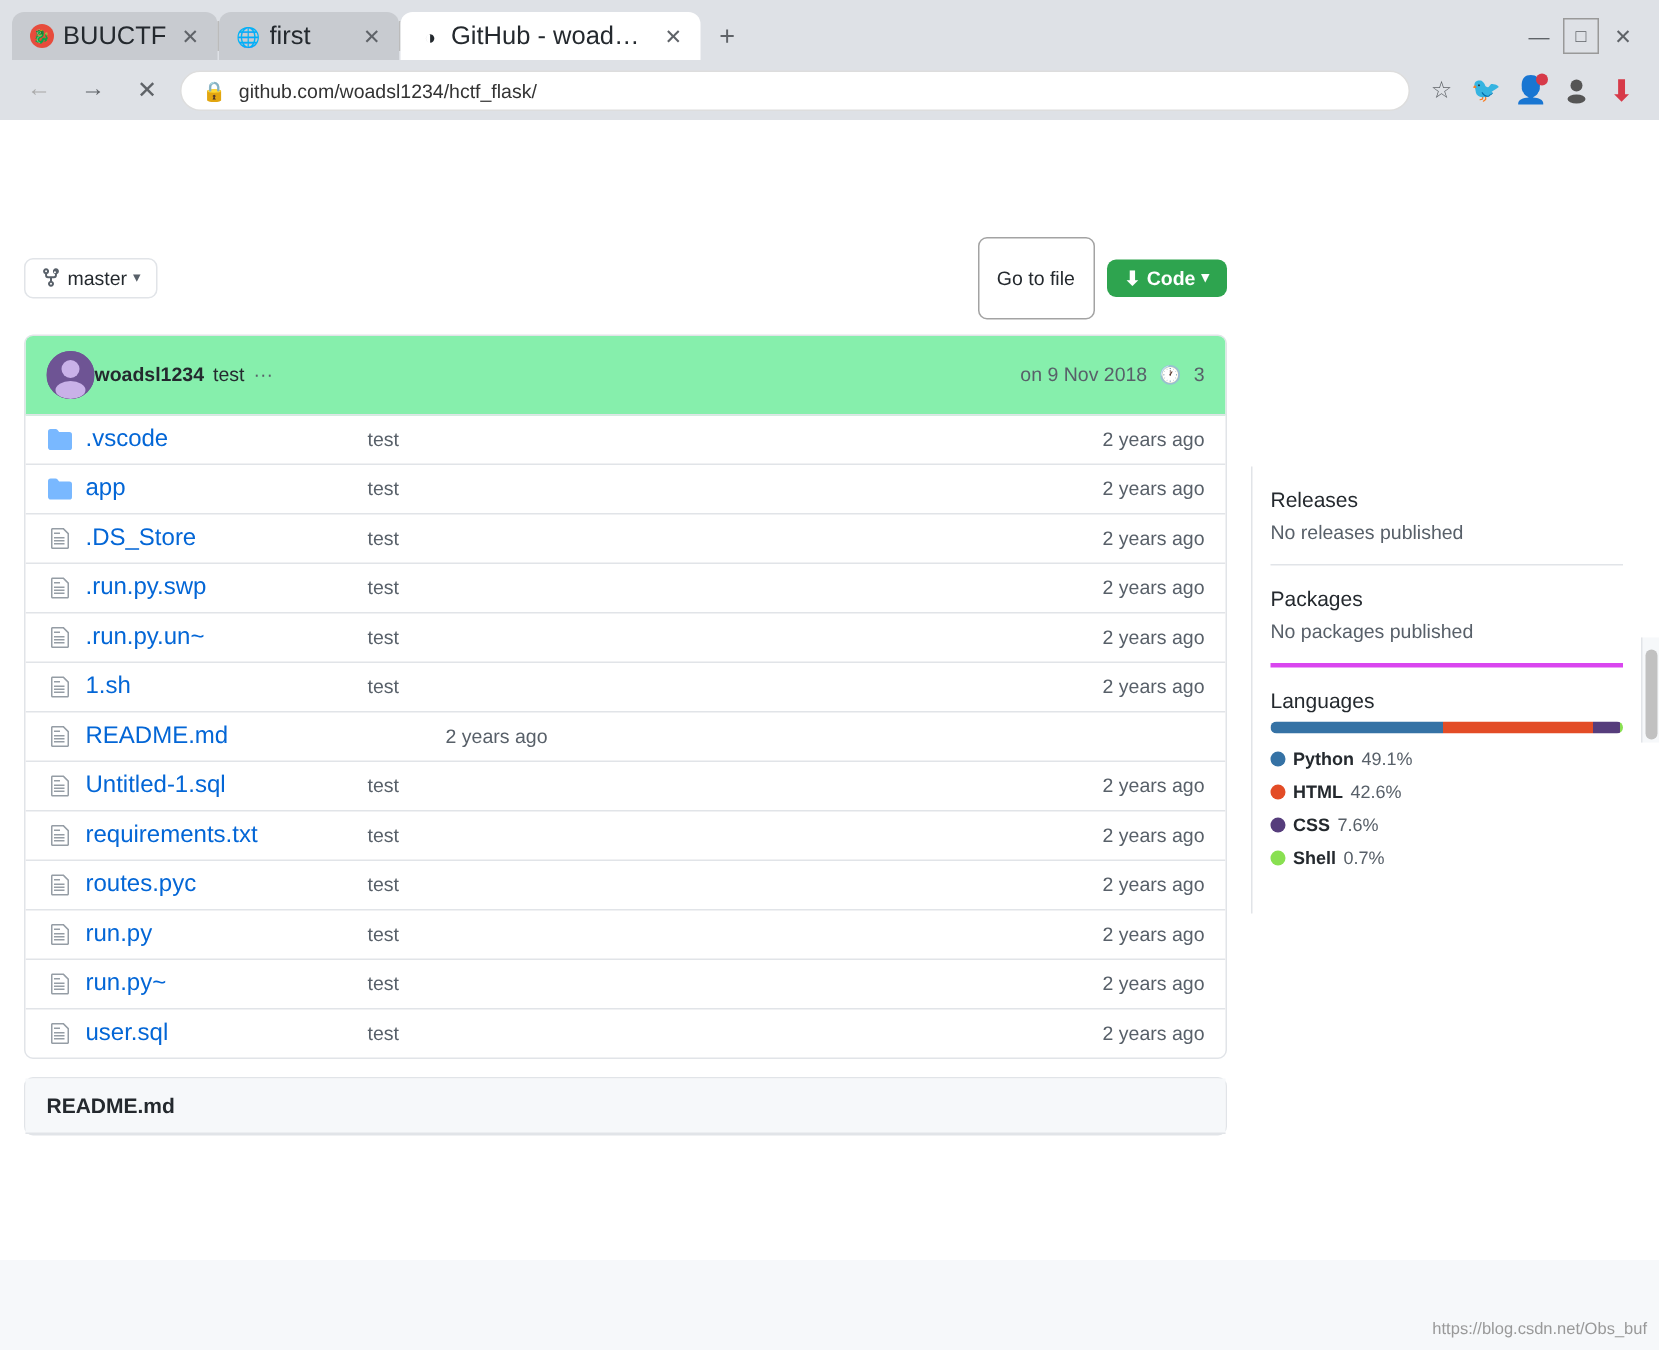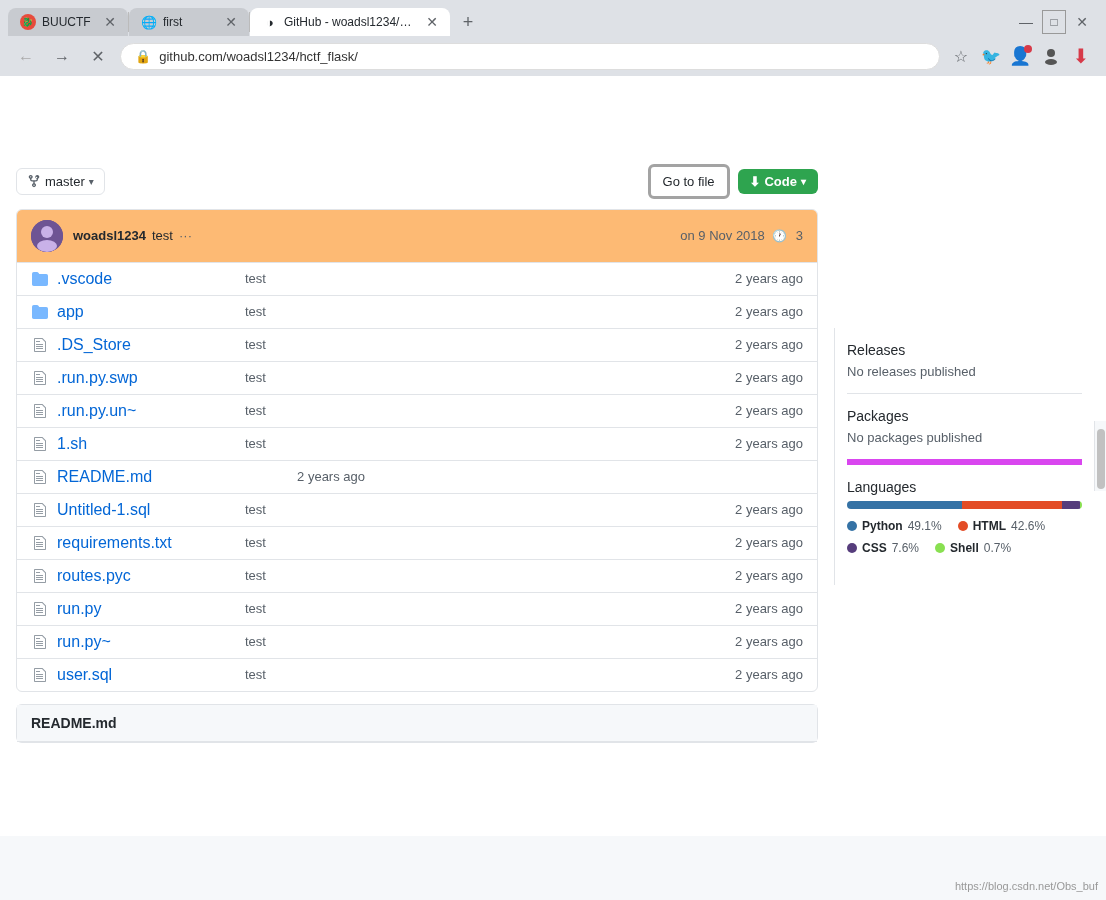--- a/index.html
+++ b/index.html
@@ -5,21 +5,21 @@
     * { box-sizing: border-box; margin: 0; padding: 0; }
     body { font-family: -apple-system, BlinkMacSystemFont, 'Segoe UI', Arial, sans-serif; font-size: 14px; background: #f6f8fa; color: #24292e; }
 
     
     .browser-chrome { background: #dee1e6; width: 1106px; }
     .browser-title-bar { display: flex; align-items: center; padding: 8px 8px 0; gap: 0; background: #dee1e6; }
     .tab { display: flex; align-items: center; padding: 6px 12px; border-radius: 8px 8px 0 0; font-size: 13px; gap: 6px; min-width: 120px; max-width: 200px; }
     .tab.active { background: #fff; }
     .tab.inactive { background: #c8cbd0; }
     .tab-favicon { width: 16px; height: 16px; border-radius: 50%; display: inline-flex; align-items: center; justify-content: center; font-size: 10px; flex-shrink: 0; }
-    .tab-title { flex: 1; overflow: hidden; text-overflow: ellipsis; white-space: nowrap; font-size: 12px; }
+    .tab-title { flex: 1; overflow: hidden; text-overflow: ellipsis; white-space: nowrap; font-size: 17px; }
     .tab-close { font-size: 14px; color: #5f6368; cursor: pointer; flex-shrink: 0; margin-left: 4px; }
     .tab-separator { width: 1px; background: #bbb; height: 20px; }
     .new-tab-btn { width: 28px; height: 28px; display: flex; align-items: center; justify-content: center; border-radius: 50%; cursor: pointer; font-size: 18px; color: #5f6368; margin-left: 4px; }
 
     .browser-addressbar { display: flex; align-items: center; padding: 6px 12px; gap: 8px; background: #dee1e6; }
     .nav-btn { width: 28px; height: 28px; display: flex; align-items: center; justify-content: center; border-radius: 50%; cursor: pointer; color: #5f6368; font-size: 16px; }
     .nav-btn.disabled { color: #aaa; }
     .address-bar { flex: 1; background: #fff; border-radius: 20px; padding: 5px 14px; display: flex; align-items: center; gap: 8px; font-size: 13px; border: 1px solid #ddd; }
     .address-text { flex: 1; color: #333; }
     .browser-toolbar-icons { display: flex; align-items: center; gap: 4px; }
@@ -27,26 +27,26 @@
 
     
     .page-content { background: #fff; display: flex; width: 1106px; min-height: 760px; align-items: center; }
     .main-area { flex: 1; padding: 0 16px 16px; min-width: 0; }
     .sidebar-area { width: 260px; padding: 0 12px 16px; border-left: 1px solid #e1e4e8; flex-shrink: 0; }
 
     
     .repo-toolbar { display: flex; align-items: center; gap: 8px; padding: 10px 0; }
     .branch-btn { display: flex; align-items: center; gap: 4px; border: 1px solid #e1e4e8; border-radius: 6px; padding: 5px 10px; background: #fff; cursor: pointer; font-size: 13px; color: #24292e; }
     .spacer { flex: 1; }
-    .goto-file-btn { border: 3px solid #a3a3a3; border-radius: 6px; padding: 7px 12px; background: #fff; cursor: pointer; font-size: 13px; color: #24292e; }
+    .goto-file-btn { border: 1px solid #a3a3a3; border-radius: 6px; padding: 19px 12px; background: #fff; cursor: pointer; font-size: 13px; color: #24292e; }
     .code-btn { display: flex; align-items: center; gap: 4px; background: #2ea44f; color: #fff; border: none; border-radius: 6px; padding: 5px 12px; cursor: pointer; font-size: 13px; font-weight: 600; }
 
     
     .file-list-container { border: 1px solid #e1e4e8; border-radius: 6px; overflow: hidden; }
-    .commit-header { display: flex; align-items: center; padding: 10px 14px; background: #fdba74; border-bottom: 1px solid #e1e4e8; gap: 10px; }
+    .commit-header { display: flex; align-items: center; padding: 10px 14px; background: #86efac; border-bottom: 1px solid #e1e4e8; gap: 0; }
     .avatar { width: 32px; height: 32px; border-radius: 50%; background: #6e5494; display: flex; align-items: center; justify-content: center; color: #fff; font-size: 12px; font-weight: bold; flex-shrink: 0; overflow: hidden; }
     .commit-info { flex: 1; display: flex; align-items: center; gap: 6px; }
     .commit-author { font-weight: 600; color: #24292e; font-size: 13px; }
     .commit-msg { color: #24292e; font-size: 13px; }
     .commit-dots { color: #586069; font-size: 13px; cursor: pointer; }
     .commit-meta { margin-left: auto; display: flex; align-items: center; gap: 8px; color: #586069; font-size: 13px; }
     .clock-icon { font-size: 12px; }
 
     .file-row { display: flex; align-items: center; padding: 7px 14px; border-bottom: 1px solid #e1e4e8; gap: 8px; }
     .file-row:last-child { border-bottom: none; }
@@ -58,26 +58,26 @@
     
     .about-section { padding: 14px 0; border-bottom: 1px solid #e1e4e8; }
     .about-title { font-size: 14px; font-weight: 600; color: #24292e; margin-bottom: 6px; }
     .about-repo-name { color: #0366d6; font-size: 14px; cursor: pointer; }
     .readme-link { display: flex; align-items: center; gap: 6px; color: #0366d6; font-size: 13px; cursor: pointer; margin-top: 6px; }
 
     .releases-section { padding: 14px 0; border-bottom: 1px solid #e1e4e8; }
     .section-title { font-size: 14px; font-weight: 400; color: #24292e; margin-bottom: 6px; }
     .no-publish { font-size: 13px; color: #586069; }
 
-    .packages-section { padding: 14px 0; border-bottom: 6px solid #d946ef; }
+    .packages-section { padding: 14px 0; border-bottom: 3px solid #d946ef; }
 
     .languages-section { padding: 14px 0; }
     .lang-bar { display: flex; height: 8px; border-radius: 4px; overflow: hidden; margin-bottom: 10px; }
     .lang-bar-segment { height: 100%; }
-    .lang-list { display: flex; flex-wrap: wrap; gap: 8px 16px; }
+    .lang-list { display: flex; flex-wrap: wrap; gap: 8px 16px; flex-direction: column; }
     .lang-item { display: flex; align-items: center; gap: 5px; font-size: 12px; }
     .lang-dot { width: 10px; height: 10px; border-radius: 50%; flex-shrink: 0; }
     .lang-name { font-weight: 600; color: #24292e; }
     .lang-pct { color: #586069; }
 
     
     .readme-section { border: 1px solid #e1e4e8; border-radius: 6px; margin-top: 12px; }
     .readme-header { padding: 10px 14px; background: #f6f8fa; border-bottom: 1px solid #e1e4e8; font-weight: 600; font-size: 14px; }
     ::-webkit-scrollbar { width: 8px; }
     ::-webkit-scrollbar-thumb { background: #c1c1c1; border-radius: 4px; }

